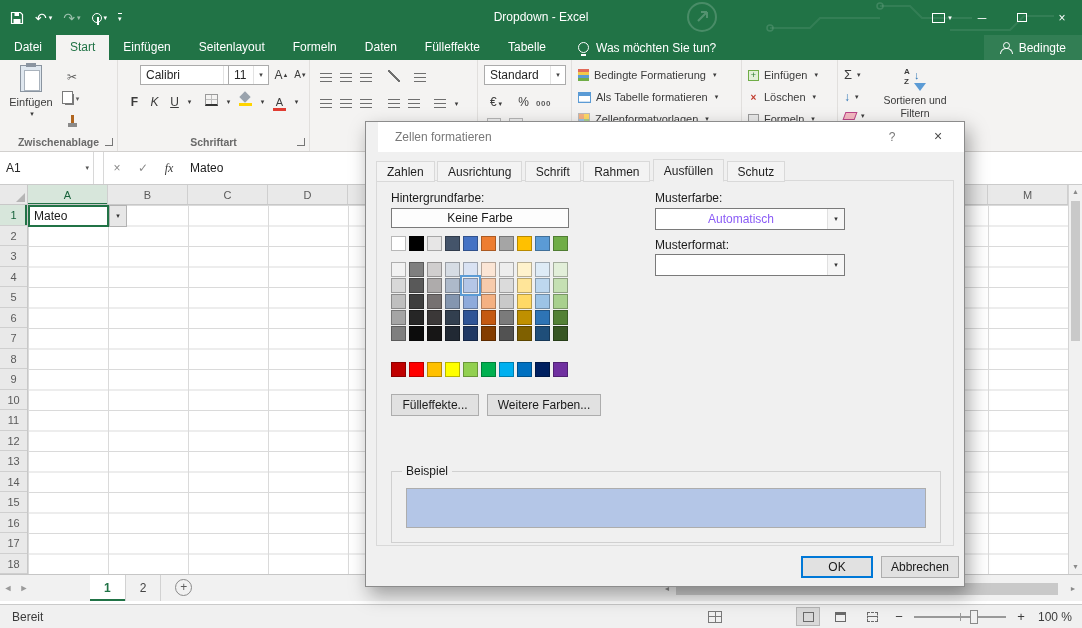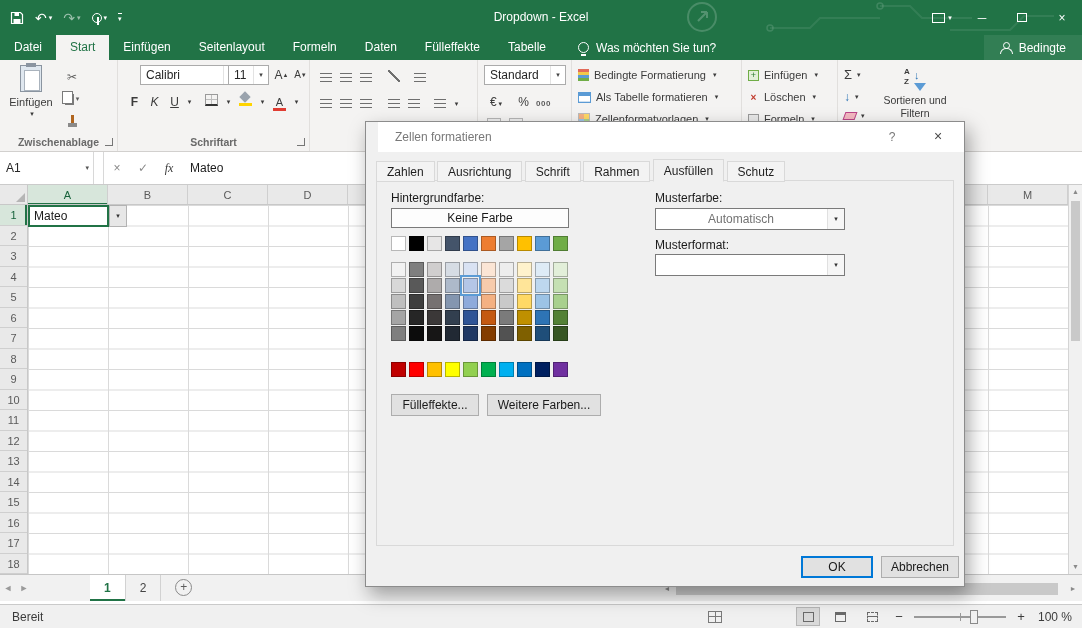--- a/index.html
+++ b/index.html
@@ -156,21 +156,21 @@
 .dlbl { position:absolute; font-size:12px; color:#1a1a1a; }
 .nocolor { position:absolute; width:178px; height:20px; background:#fdfdfd; border:1px solid #7a7a7a; text-align:center; line-height:18px; font-size:12px; color:#1a1a1a; }
 .pal-row { position:absolute; height:16px; white-space:nowrap; }
 #pal-tints { position:absolute; }
 .tint-row { height:16px; white-space:nowrap; }
 .swatch { display:inline-block; width:15px; height:15px; margin-right:3px; border:1px solid rgba(0,0,0,.28); vertical-align:top; }
 .swatch.sel { box-shadow:0 0 0 1px #f0f0f0, 0 0 0 3px #5b9bd5; position:relative; z-index:2; }
 .dbtn { position:absolute; height:22px; background:#e1e1e1; border:1px solid #adadad; font-size:12px; color:#1a1a1a; font-family:inherit; }
 .dbtn.default { border:2px solid #0078d7; }
 .dcombo { position:absolute; width:190px; height:22px; background:#fff; border:1px solid #7a7a7a; font-size:12px; }
-.dcombo-val { position:absolute; left:0; right:18px; top:0; bottom:0; text-align:center; line-height:20px; color:#737373; }
+.dcombo-val { position:absolute; left:0; right:18px; top:0; bottom:0; text-align:center; line-height:20px; color:#8b5cf6; }
 .dcombo-dd { position:absolute; right:0; top:0; bottom:0; width:17px; border-left:1px solid #e0e0e0; background:#f6f6f6; text-align:center; font-size:7px; line-height:20px; color:#333; }
 .grpbox { position:absolute; border:1px solid #d0d0d0; }
 .grp-title { position:absolute; left:10px; top:-8px; background:#f0f0f0; padding:0 4px; font-size:12px; color:#1a1a1a; }
 .sample { position:absolute; left:14px; top:16px; right:14px; height:40px; border:1px solid #adadad; }
 </style>
 </head>
 <body>
 
 <div class="app">
 
@@ -504,18 +504,22 @@
       <div class="dlbl" style="left:278px;top:10px">Musterfarbe:</div>
       <div class="dcombo" style="left:278px;top:27px">
           <span class="dcombo-val">Automatisch</span>
           <span class="dcombo-dd">▾</span>
         </div>
       <div class="dlbl" style="left:278px;top:57px">Musterformat:</div>
       <div class="dcombo" style="left:278px;top:73px">
           <span class="dcombo-val"></span>
           <span class="dcombo-dd">▾</span>
         </div>
+      <div class="grpbox" style="left:14px;top:290px;width:550px;height:72px">
+        <span class="grp-title">Beispiel</span>
+        <div class="sample" style="background: rgb(180, 198, 231);"></div>
+      </div>
     </div>
     <button class="dbtn default" style="left:435px;top:434px;width:72px">OK</button>
     <button class="dbtn" style="left:515px;top:434px;width:78px">Abbrechen</button>
   </div>
 
 </div>
 
 </body></html>

